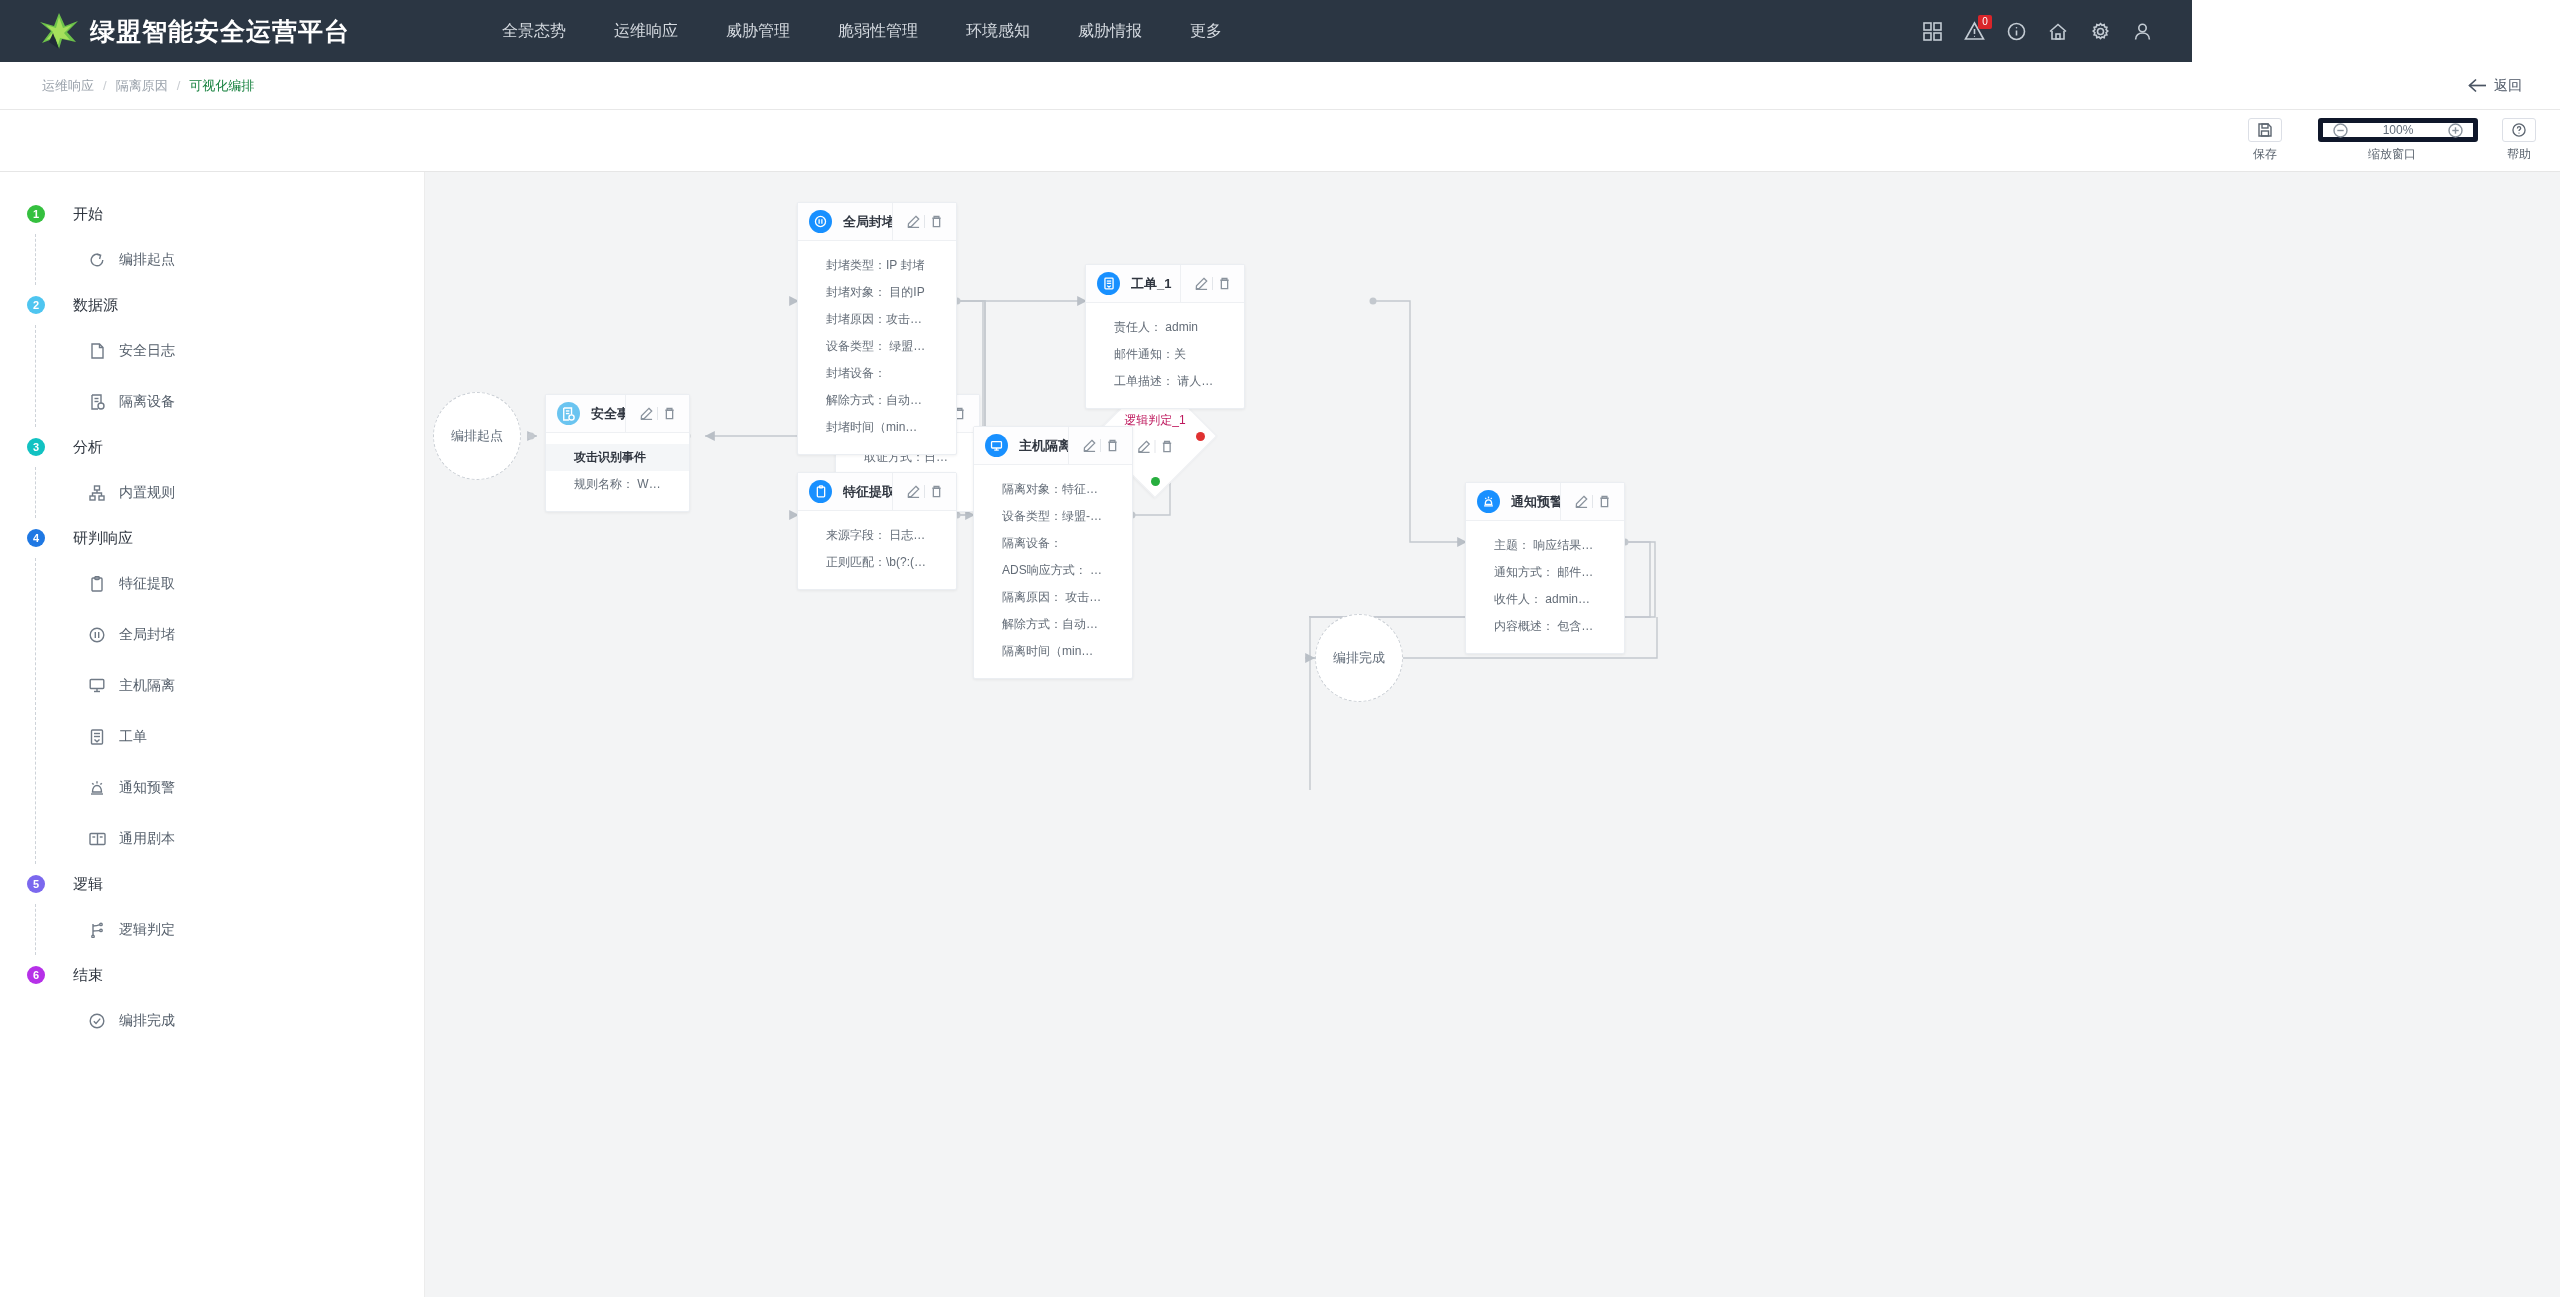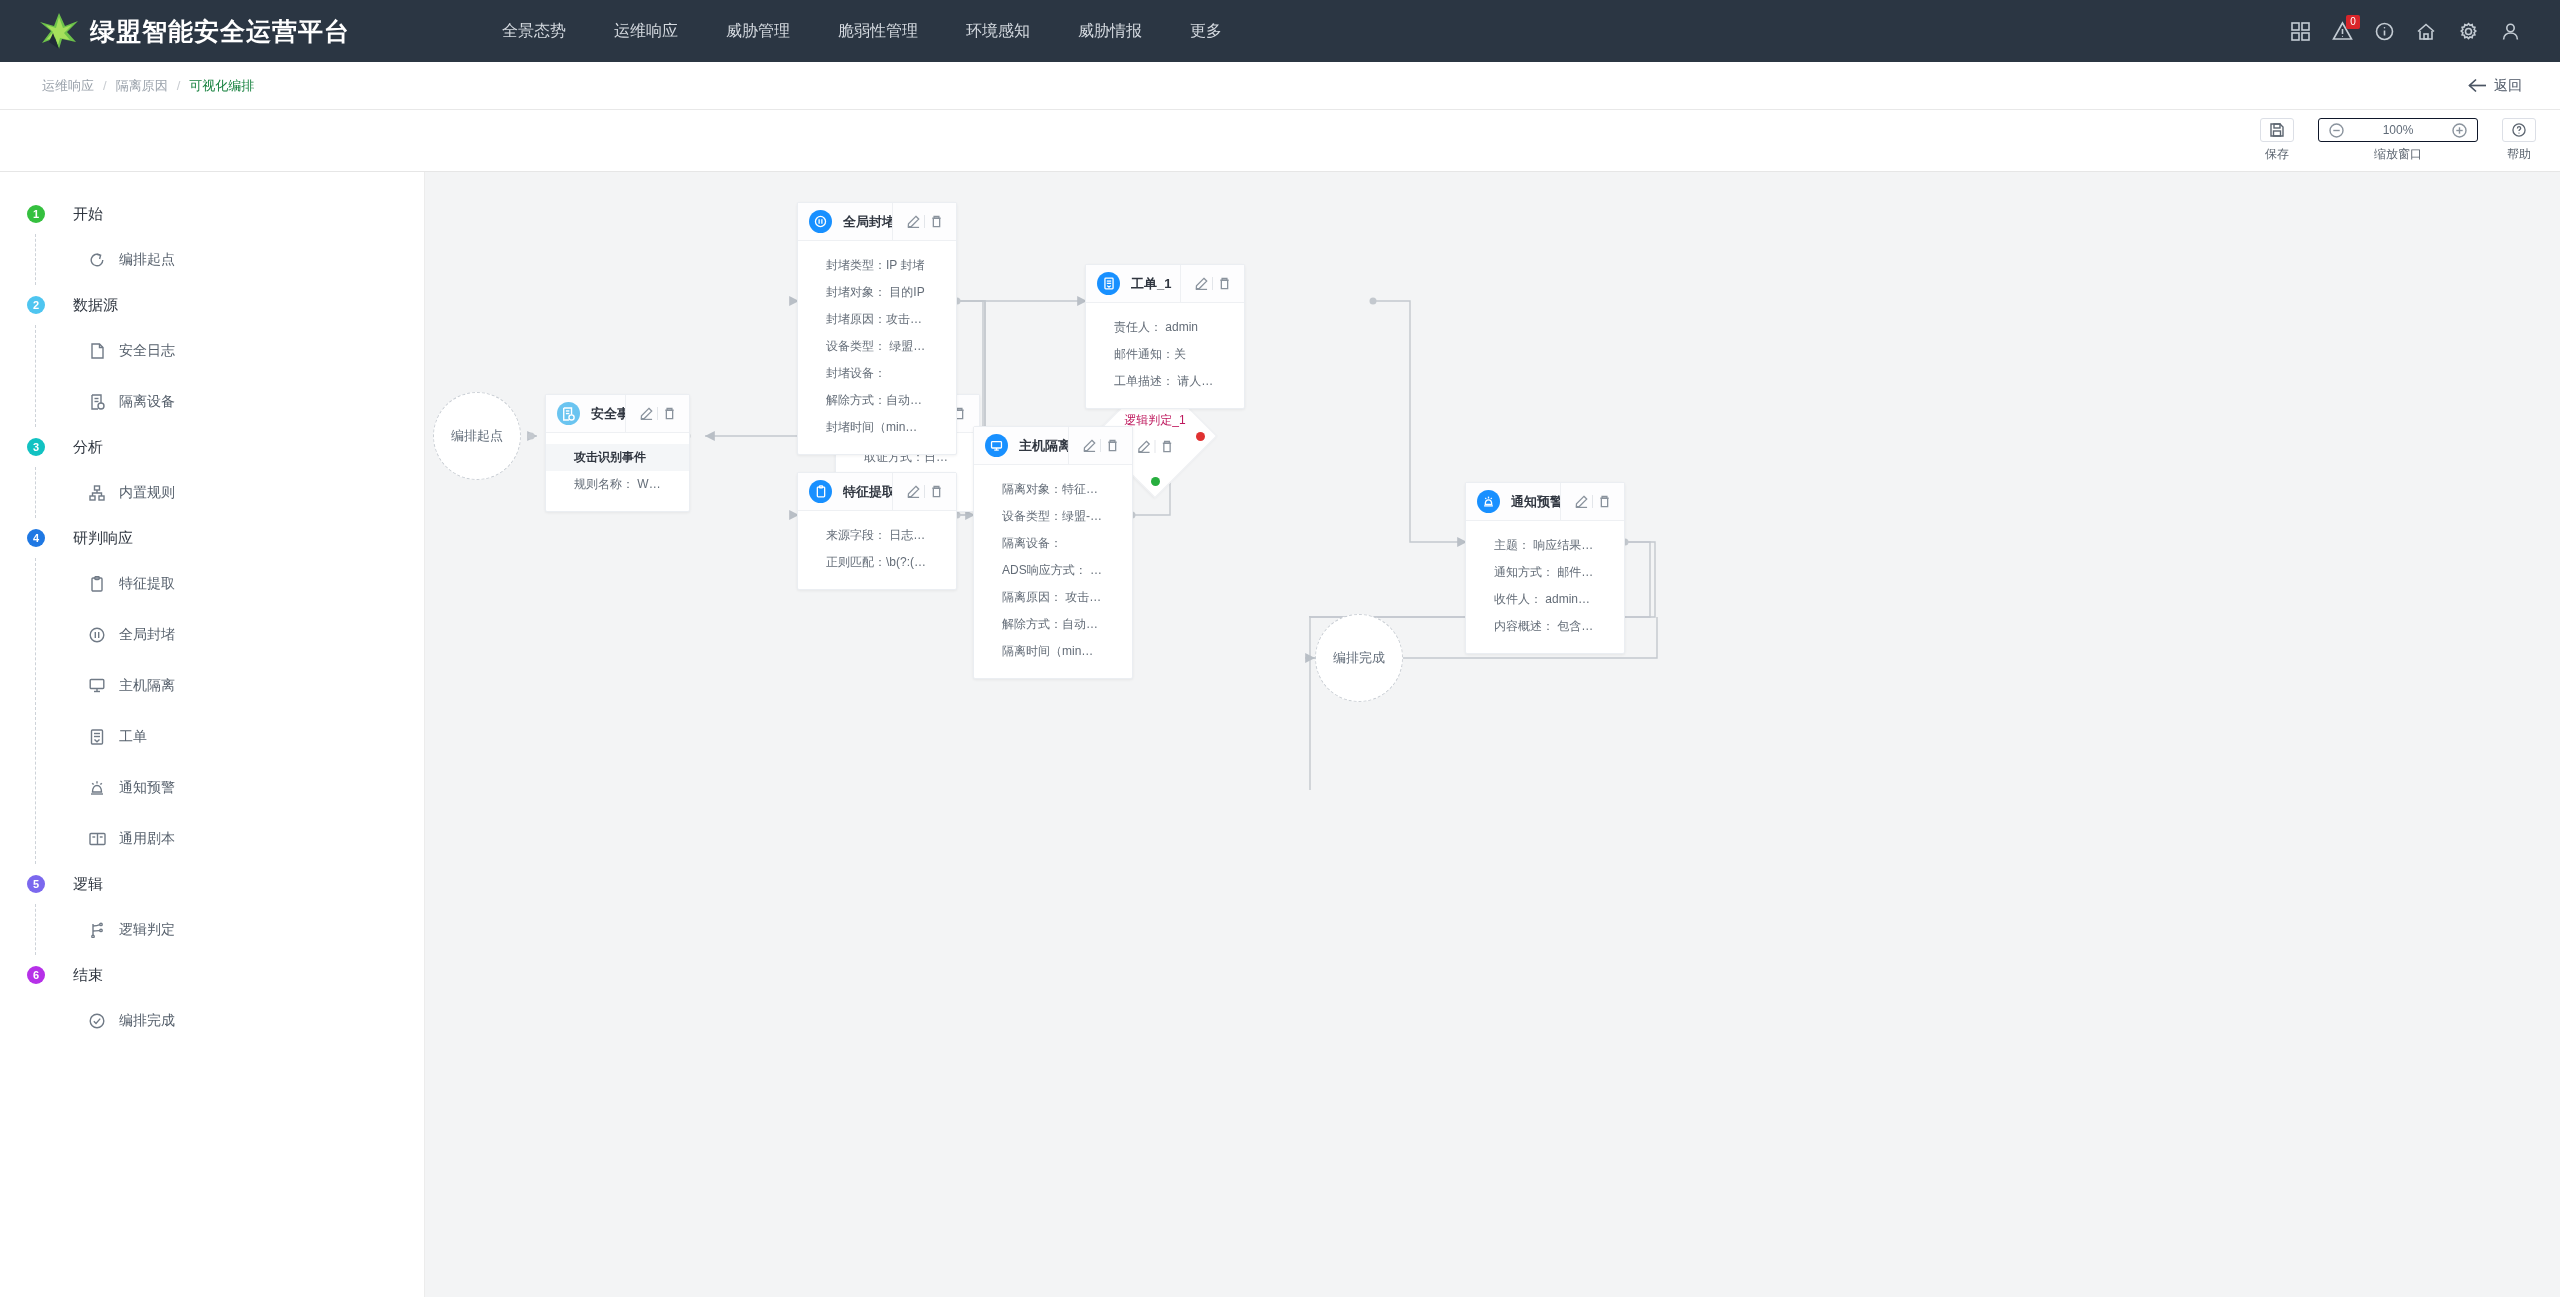--- a/index.html
+++ b/index.html
@@ -4,21 +4,21 @@
 <style>
   * { box-sizing: border-box; margin: 0; padding: 0; }
   html, body {
     width: 2560px; height: 1297px;
     font-family: "Liberation Sans", "DejaVu Sans", sans-serif;
     background: #ffffff; overflow: hidden;
   }
 
   
   .topbar {
-    position: absolute; top: 0; left: 0; width: 2560px; height: 62px;
+    position: absolute; top: 0; left: 0; width: 2192px; height: 62px;
     background: #2b3643; display: flex; align-items: center;
   }
   .brand { display: flex; align-items: center; margin-left: 38px; }
   .brand-logo { width: 42px; height: 40px; position: relative; }
   .brand-title {
     color: #ffffff; font-size: 25px; font-weight: 700;
     letter-spacing: 1px; margin-left: 10px;
   }
   .nav-items { display: flex; align-items: center; margin-left: 148px; }
   .nav-item {
@@ -66,23 +66,23 @@
     display: flex; flex-direction: column; align-items: center; margin-right: 24px;
   }
   .tool-btn {
     border: 1px solid #dcdfe6; background: #fff; border-radius: 3px;
     height: 24px; min-width: 34px; display: flex; align-items: center;
     justify-content: center; cursor: pointer;
   }
   .tool-btn svg { stroke: #5c6570; fill: none; stroke-width: 1.4; }
   .tool-label { font-size: 12px; color: #5c6570; margin-top: 4px; }
   .zoom-box {
-    border: 1px solid #0f172a; border-radius: 3px; height: 24px; width: 160px;
+    border: 5px solid #0f172a; border-radius: 3px; height: 24px; width: 160px;
     display: flex; align-items: center; justify-content: space-between;
-    padding: 0 10px; background: #fff;
+    padding: 0 10px; background: #fff; margin-left: 12px;
   }
   .zoom-box .zval { font-size: 12px; color: #606b78; }
   .zoom-btn { cursor: pointer; display: flex; align-items: center; }
   .zoom-btn svg { stroke: #8a939d; fill: none; stroke-width: 1.4; }
 
   
   .sidebar {
     position: absolute; top: 172px; left: 0; width: 425px; height: 1125px;
     background: #fff; border-right: 1px solid #ececec;
   }

